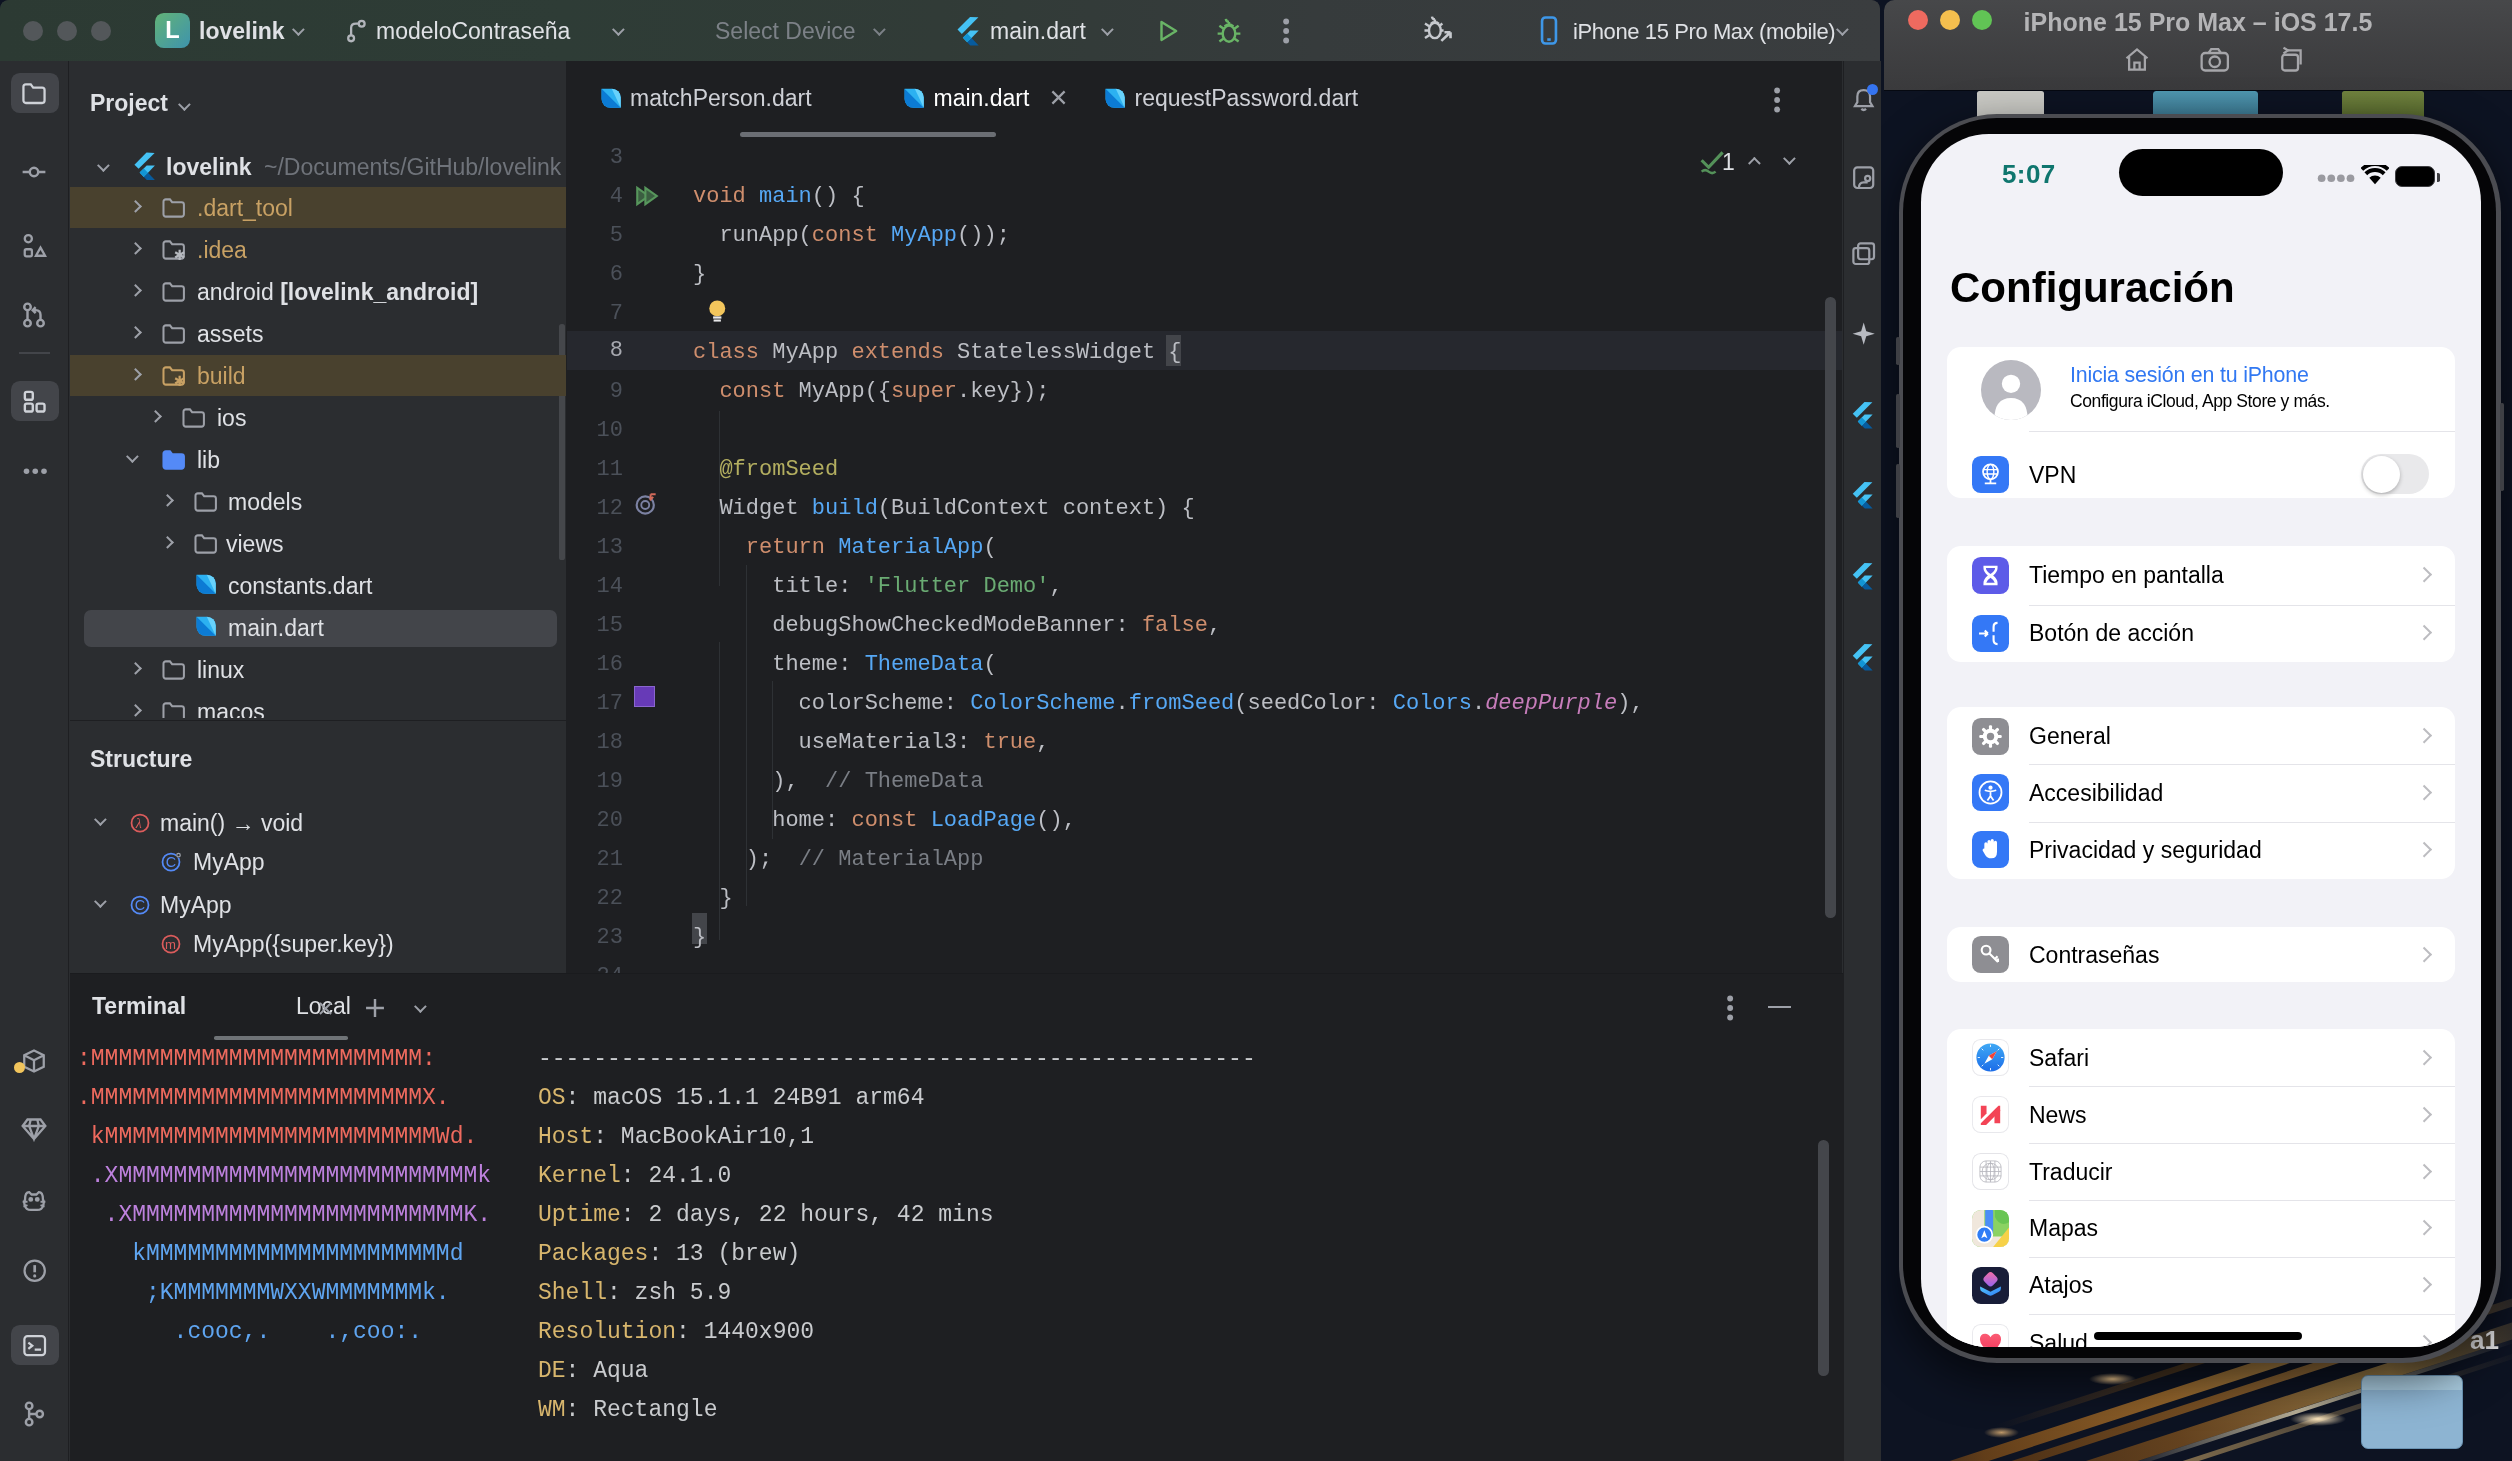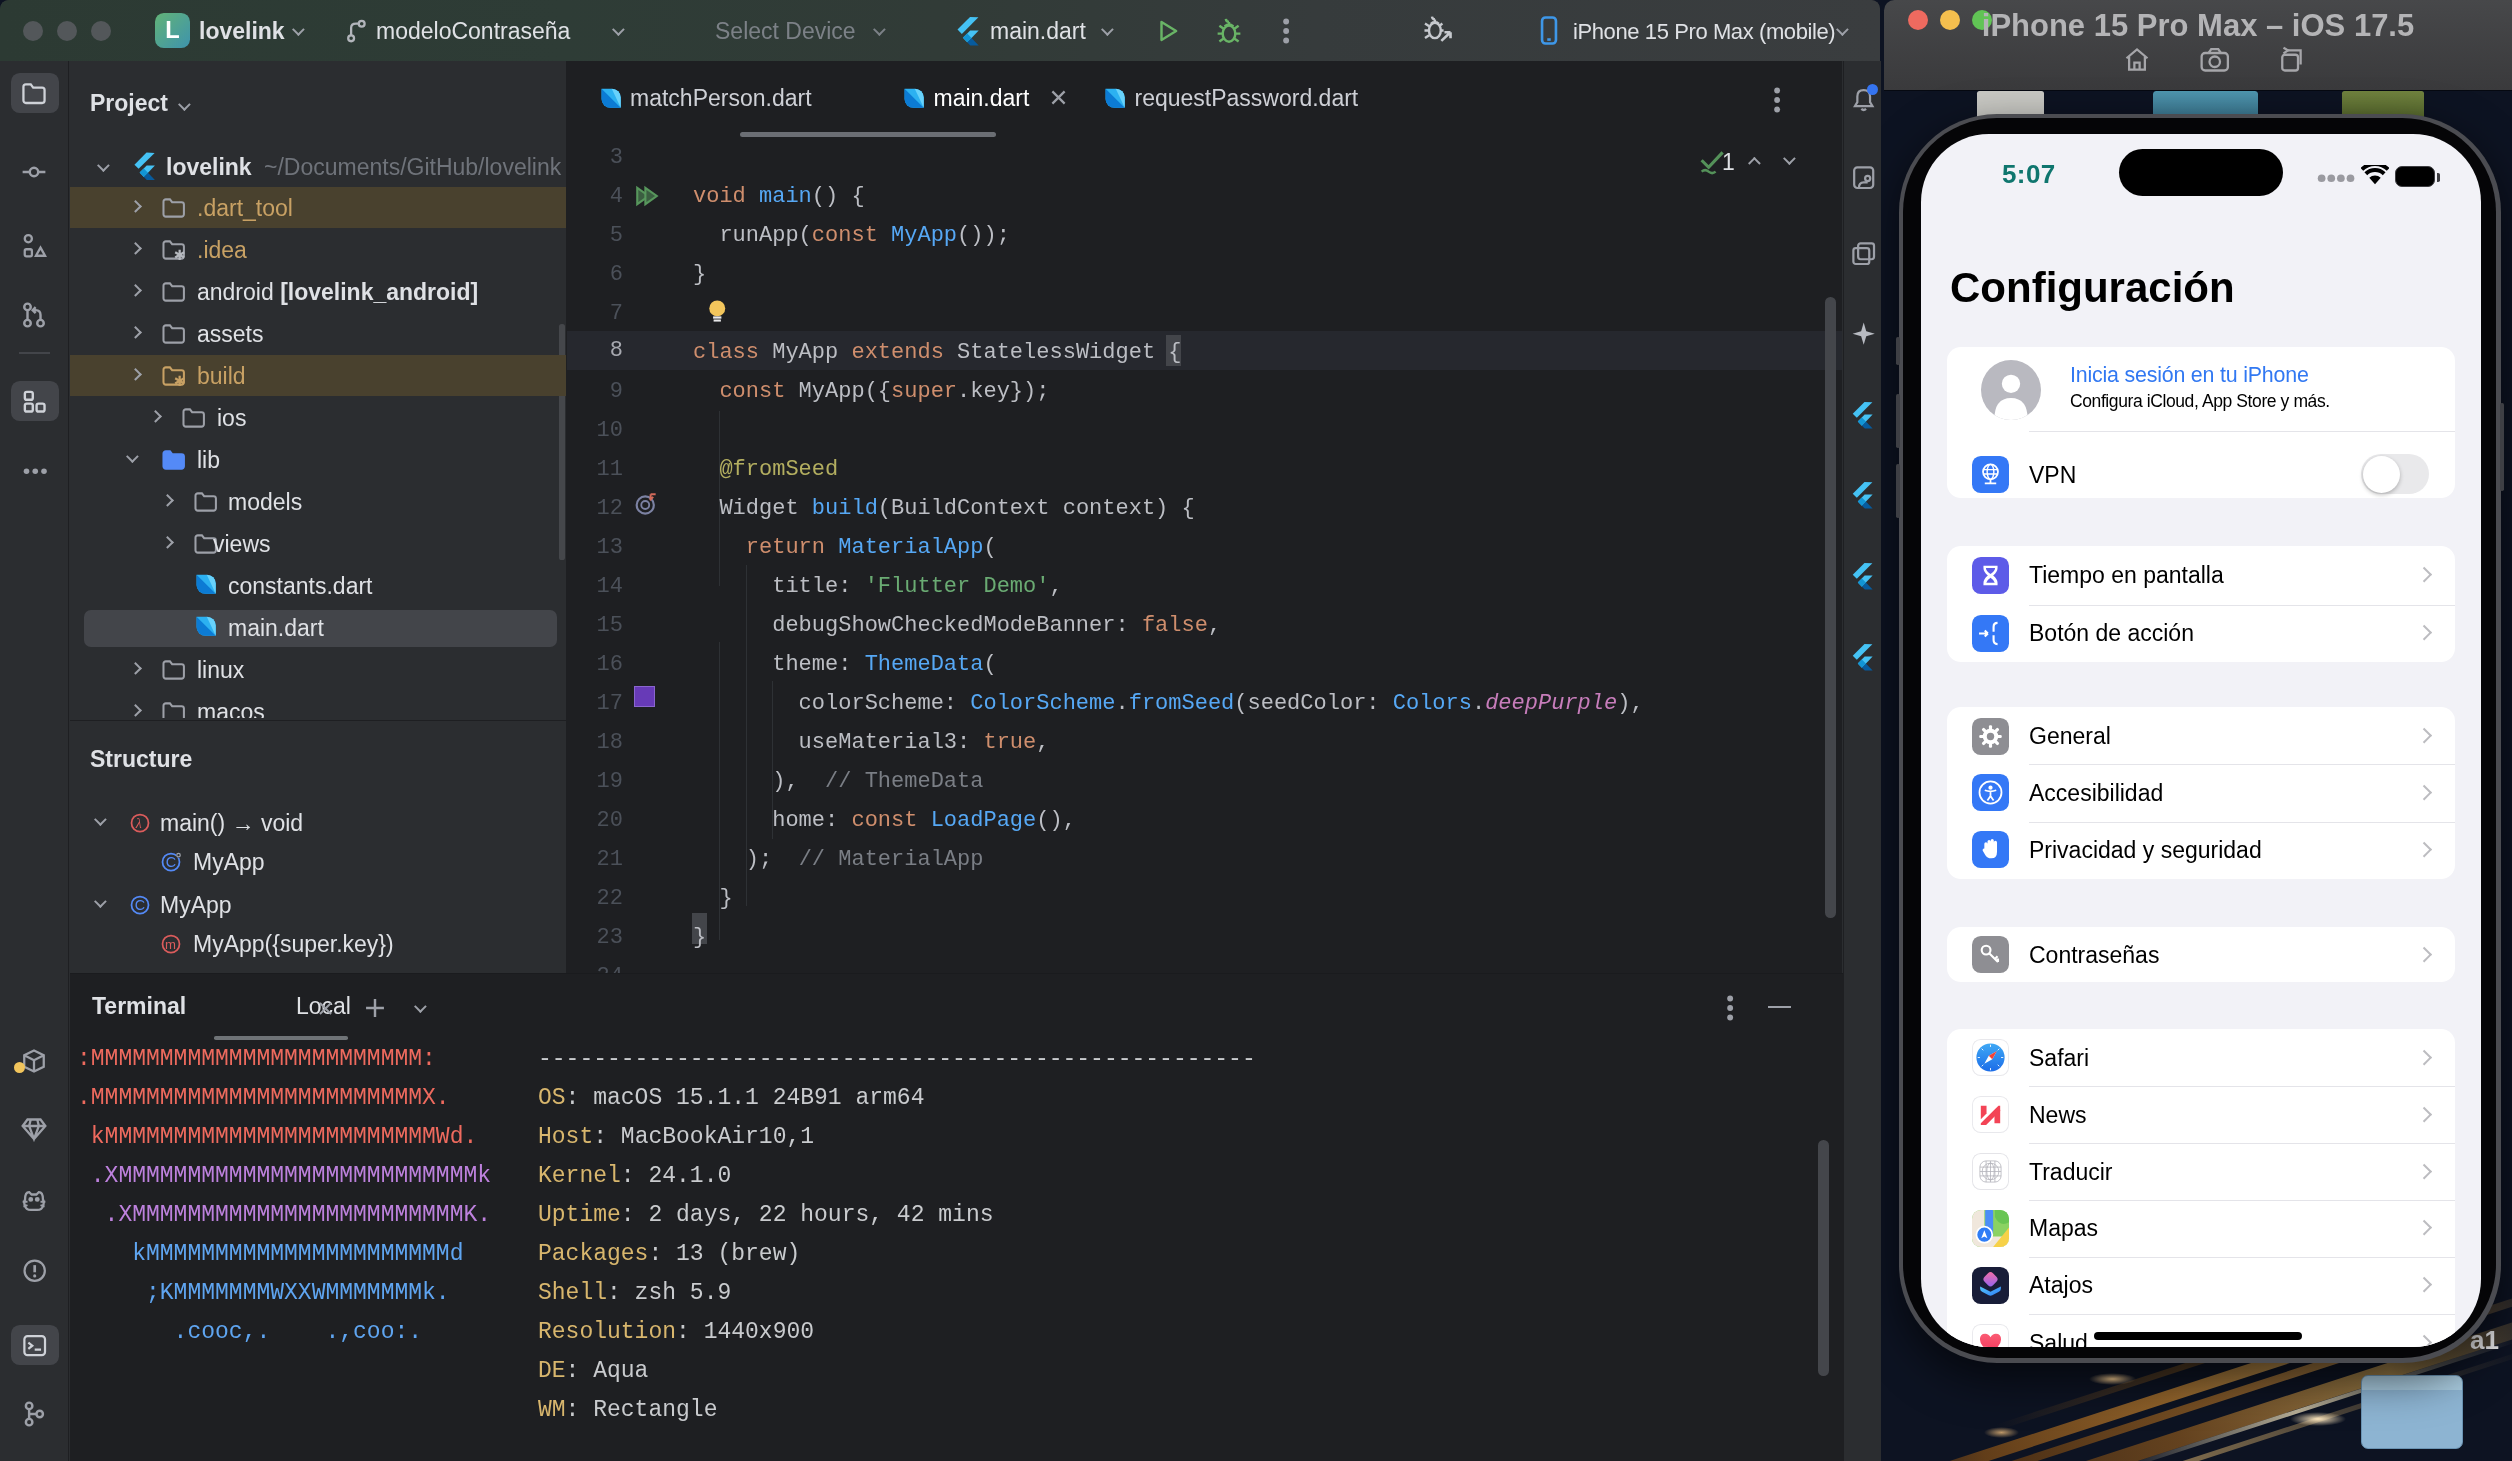--- a/index.html
+++ b/index.html
@@ -10,21 +10,21 @@
 #wall{left:1879px;top:0;width:633px;height:1462px;
 background:
  radial-gradient(368px 228px at 2241px, 1444px, rgba(255,160,60,.28), transparent 70%),
  linear-gradient(180deg,#1b2440 0%,#151d33 22%,#101728 45%,#0c1220 62%,#0e0f17 76%,#181106 88%,#221505 100%);}
 .wdot{position:absolute;border-radius:50%;}
 
 .streak{position:absolute;transform:rotate(-18deg);border-radius:3.5px;}
 
 #simbar{left:1884px;top:0;width:628px;height:90px;background:linear-gradient(180deg,#47484a,#3a3a3c);border-radius:10.5px 0 0 0;box-shadow:0 0.9px 0 rgba(0,0,0,.5);}
 .tl{position:absolute;top:9.6px;width:20px;height:20px;border-radius:50%;}
-#simtitle{position:absolute;left:0;right:0;top:7.9px;text-align:center;font-size:31px;font-weight:bold;color:#b4b4b6;}
+#simtitle{position:absolute;left:0;right:0;top:7.9px;text-align:center;font-size:25px;font-weight:bold;color:#b4b4b6;}
 .simic{position:absolute;top:46px;}
 
 .thumb{position:absolute;top:91px;height:29px;}
 #bluewin{left:2361px;top:1375px;width:102px;height:74px;background:linear-gradient(180deg,#a8cade 0 14px,#8db4d2 14px);border:1.8px solid #6b94b4;border-radius:7px;}
 #a1{left:2470px;top:1325px;color:#e8e8ea;font-size:26px;font-weight:bold;}
 
 #phone{left:1899px;top:114px;width:602px;height:1249px;border-radius:98px;background:#4b4c51;box-shadow:0 15.8px 44px rgba(0,0,0,.6);}
 #bezel{position:absolute;left:4.4px;top:4.4px;width:593px;height:1240px;border-radius:94px;background:#050507;}
 #screen{left:1921px;top:134px;width:560px;height:1213px;border-radius:68px;background:#F2F2F7;overflow:hidden;}
 .sidebtn{position:absolute;background:#3e3f44;}
@@ -562,21 +562,21 @@
           </span>
     <span style="position:absolute;left:158px;">models</span>
   </div>
   <div class="trow" style="top:462px;">
     <div class="carr r" style="left:93px;top:15px;"></div>
     <span class="icw" style="left:123px;top:9.6px;">
             <svg width="25.4" height="22" viewBox="0 0 16 14" fill="none" stroke="#9da0a8" stroke-width="1.3">
               <path d="M1.5 3 a1.5 1.5 0 0 1 1.5-1.5 H5.6 l1.4 1.8 H13 a1.5 1.5 0 0 1 1.5 1.5 V11 a1.5 1.5 0 0 1-1.5 1.5 H3 A1.5 1.5 0 0 1 1.5 11 Z"></path>
             </svg>
           </span>
-    <span style="position:absolute;left:143px;">views</span>
+    <span style="position:absolute;left:156px;">views</span>
   </div>
   <div class="trow" style="top:504px;">
     <span class="icw" style="left:124px;top:7px;">
             <svg width="23" height="24.5" viewBox="0 0 18 19">
               <path d="M2 2 L10 2 A7 7 0 0 1 17 9 L17 17 L9 17 A7 7 0 0 1 2 10 Z" fill="#2cb1f1"></path>
               <path d="M2 2 L17 17 L9 17 A7 7 0 0 1 2 10 Z" fill="#0c7bd4"></path>
               <path d="M10 2 A7 7 0 0 1 17 9 L17 17 Z" fill="#68d2fb"></path>
             </svg>
           </span>
     <span style="position:absolute;left:158px;">constants.dart</span>

